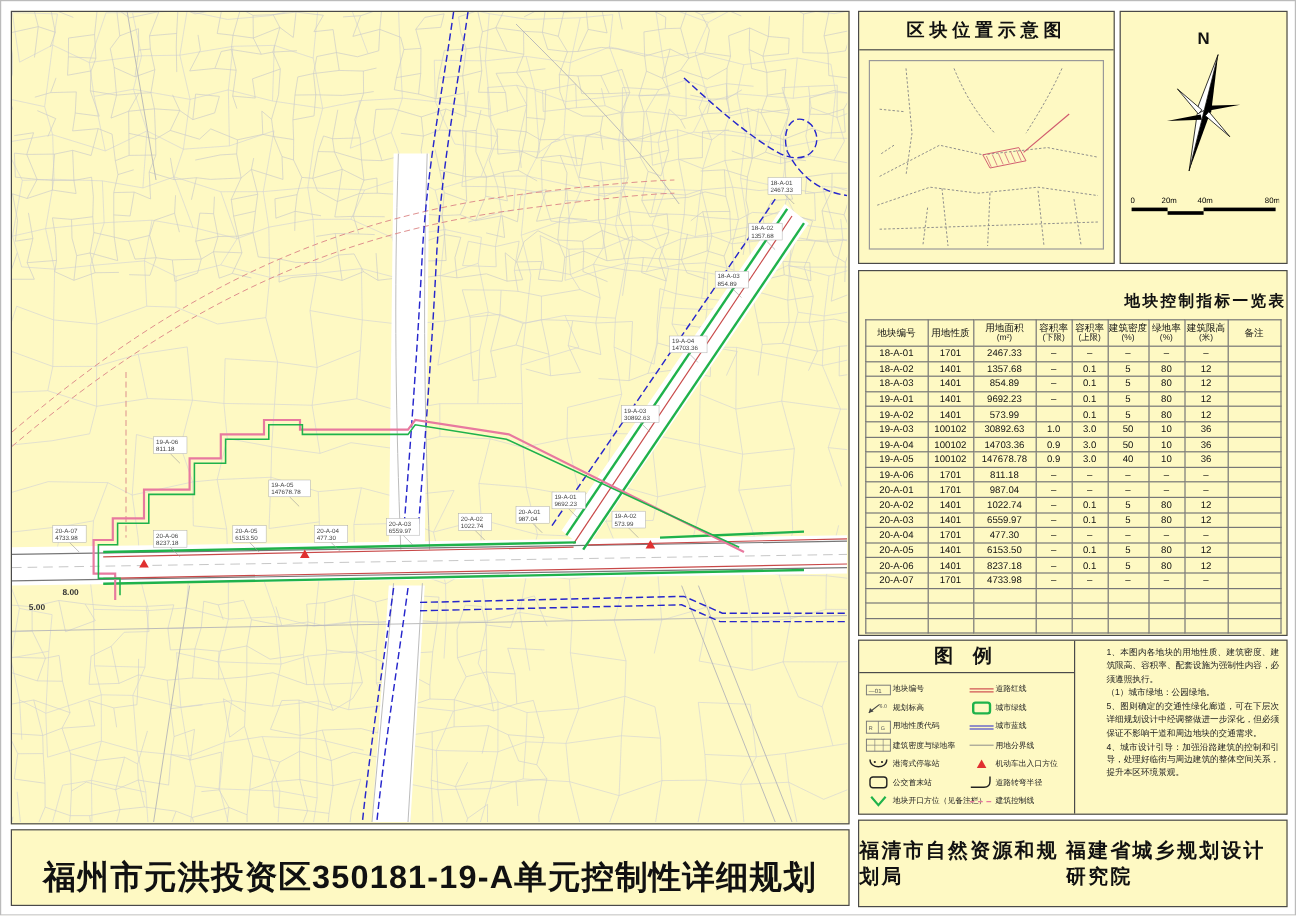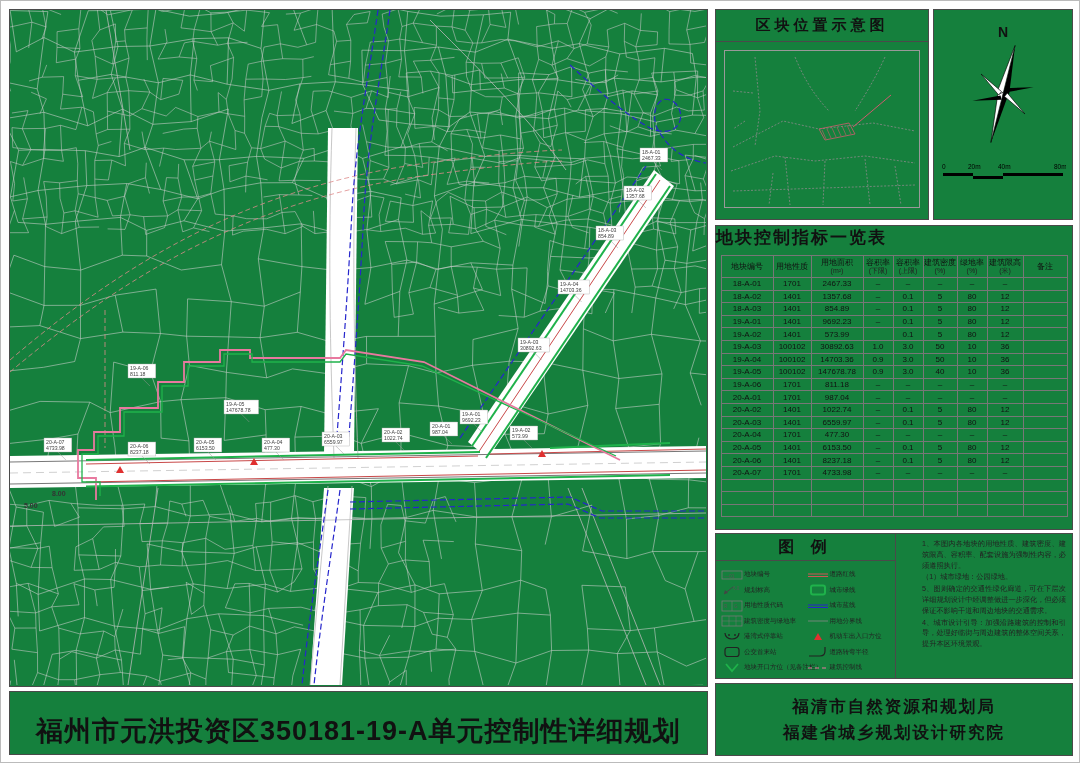--- a/index.html
+++ b/index.html
@@ -8,39 +8,39 @@
     --red:#c84848;
     --pink:#e8799f;
     --blue:#2626cc;
     --reddash:#dd8a8a;
     --mesh:#d4d4d4;
   }
   *{box-sizing:border-box;margin:0;padding:0;}
   html,body{width:1080px;height:763px;background:#fff;overflow:hidden;
     font-family:"Liberation Sans","DejaVu Sans",sans-serif;color:#111;}
   .sheet{position:relative;width:1080px;height:763px;background:#fff;border:1px solid #bbb;}
-  .panel{position:absolute;background:#15803d;border:1.5px solid var(--frame);}
+  .panel{position:absolute;background:#fef9c3;border:1.5px solid var(--frame);}
   
   .map-box{left:8px;top:8px;width:699px;height:678px;overflow:hidden;}
   .title-box{left:8px;top:690px;width:699px;height:64px;display:flex;align-items:center;}
   .title-box .t{font-size:27px;font-weight:700;letter-spacing:1px;padding-left:26px;white-space:nowrap;margin-top:16px;}
   
   .loc-box{left:714px;top:8px;width:214px;height:211px;}
   .loc-head{height:32px;display:flex;align-items:center;justify-content:center;
     font-size:15px;font-weight:700;letter-spacing:4px;border-bottom:1px solid var(--frame);}
   .loc-map{margin:8px;border:1px solid #999;height:158px;overflow:hidden;}
   
   .north-box{left:932px;top:8px;width:140px;height:211px;}
   .north-n{text-align:center;font-size:14px;font-weight:700;padding-top:14px;}
   .compass{display:block;margin:2px auto 0;}
   .scalebar{position:absolute;left:8px;right:8px;bottom:32px;height:26px;}
   .scalebar svg{display:block;}
   
   .table-box{left:714px;top:224px;width:358px;height:305px;}
-  .tbl-title{text-align:left;font-size:17px;font-weight:700;letter-spacing:2px;margin-top:0;}
+  .tbl-title{text-align:right;font-size:13px;font-weight:700;letter-spacing:2px;margin-top:16px;}
   table.ctl{border-collapse:collapse;table-layout:fixed;margin:6px auto 0;width:346px;}
   table.ctl th,table.ctl td{border:0.8px solid #777;font-size:8px;line-height:1.15;
     text-align:center;padding:1px 0;height:12.6px;font-weight:400;white-space:nowrap;overflow:hidden;}
   table.ctl th{height:22px;}
   table.ctl th .u{display:block;font-size:7px;color:#222;}
   tr.grp td{border-bottom-width:1.6px;}
   
   .lg-box{left:714px;top:532px;width:358px;height:146px;display:flex;}
   .lg-half{width:179px;height:100%;position:relative;}
   .lg-half+.lg-half{border-left:1px solid var(--frame);}
@@ -48,21 +48,21 @@
     font-size:16px;font-weight:700;letter-spacing:6px;border-bottom:1px solid var(--frame);}
   .lg-head.g{letter-spacing:2px;}
   .lg-items{display:flex;padding:6px 4px;}
   .lg-col{width:50%;}
   .lg-row{display:flex;align-items:center;height:15.5px;}
   .lg-ic{width:24px;flex:0 0 24px;display:flex;justify-content:center;}
   .lg-tx{font-size:6.5px;color:#222;transform-origin:left center;white-space:nowrap;}
   .guide-txt{padding:5px 6px;font-size:7.2px;line-height:1.5;color:#222;text-align:justify;}
   .guide-txt p{margin-bottom:1px;margin-left:20px;}
   
-  .foot-box{left:714px;top:682px;width:358px;height:73px;display:flex;flex-direction:column;
+  .foot-box{left:714px;top:682px;width:358px;height:73px;display:flex;flex-direction:row;
     align-items:center;justify-content:center;gap:4px;}
   .foot-box div{font-size:16.5px;font-weight:700;letter-spacing:2px;}
   
   text{font-family:"Liberation Sans","DejaVu Sans",sans-serif;}
 </style>
 </head>
 <body>
 
 <div class="sheet">
 

